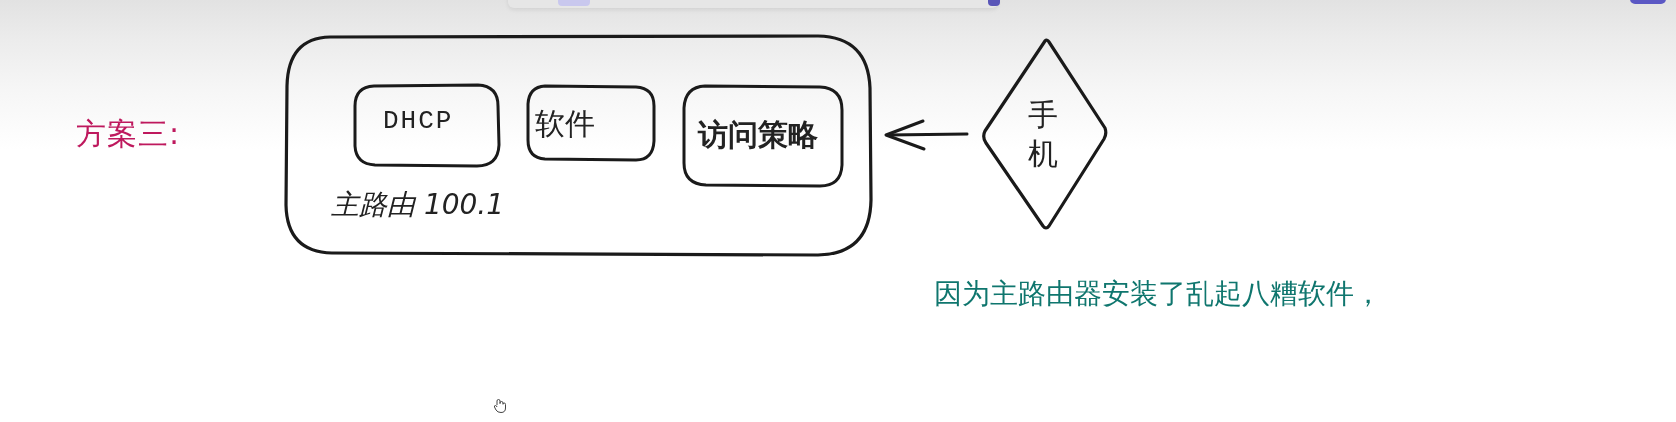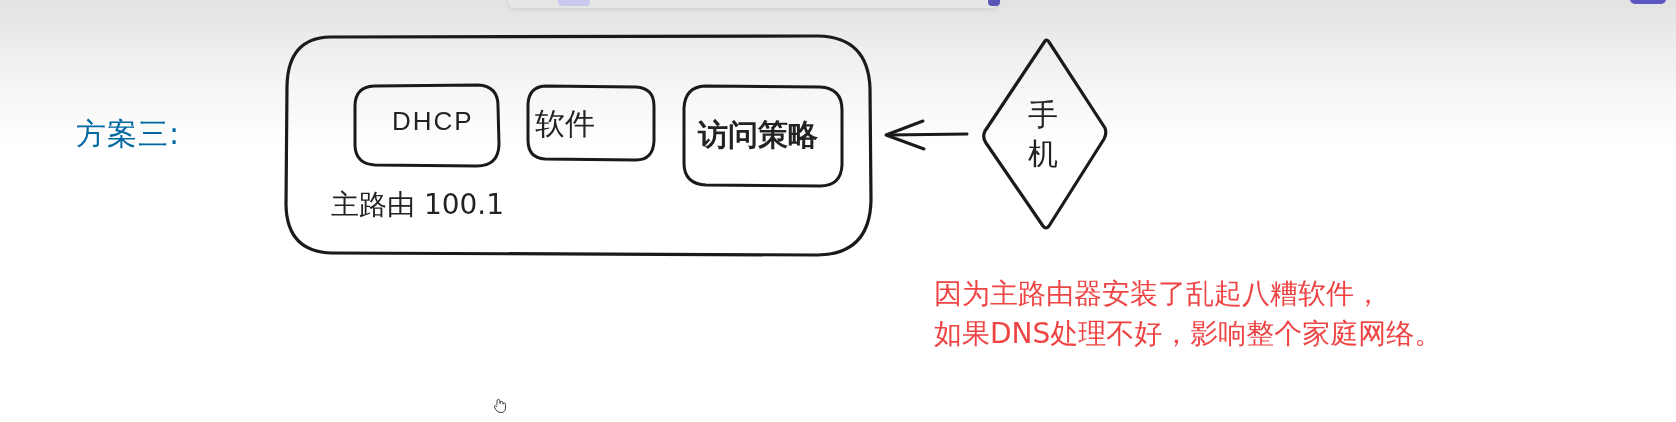--- a/index.html
+++ b/index.html
@@ -50,45 +50,44 @@
       width: 36px;
       height: 10px;
       background: #5b58c4;
       border-radius: 0 0 5px 5px;
     }
     .scheme-label {
       position: absolute;
       left: 76px;
       top: 114px;
       font-size: 30px;
-      color: #0369a1;
+      color: #be185d;
       letter-spacing: 1px;
     }
     svg.canvas {
       position: absolute;
       left: 0;
       top: 0;
     }
     .shape-label {
       position: absolute;
       color: #222;
       white-space: nowrap;
     }
     .hand {
-      font-family: Liberation Sans, sans-serif;
+      font-family: Liberation Mono, monospace;
       letter-spacing: 2px;
-      margin-left: 9px;
     }
     .note {
       position: absolute;
       left: 934px;
       top: 274px;
       font-size: 28px;
       line-height: 40px;
-      color: #ef4444;
+      color: #0f766e;
     }
     .cursor {
       position: absolute;
       left: 493px;
       top: 398px;
       width: 14px;
       height: 16px;
     }
   </style>
 </head>
@@ -116,25 +115,24 @@
     <path d="M 967 134 L 888 135" fill="none" stroke="#1a1a1a" stroke-width="3" stroke-linecap="round"></path>
     <path d="M 923 121 L 886 135 L 924 149" fill="none" stroke="#1a1a1a" stroke-width="3" stroke-linecap="round" stroke-linejoin="round"></path>
   </g>
 
   <path d="M 1045 41 Q 1047 39 1049 42 L 1105 128 Q 1107 134 1104 139 L 1049 226 Q 1046 230 1043 226 L 986 143 Q 982 137 985 131 Z" fill="none" stroke="#1a1a1a" stroke-width="3.2" stroke-linejoin="round"></path>
 </svg>
 
 <div class="shape-label hand" style="left:383px; top:106px; font-size:26px;">DHCP</div>
 <div class="shape-label" style="left:535px; top:104px; font-size:30px;">软件</div>
 <div class="shape-label" style="left:698px; top:115px; font-size:30px;font-weight:bold;">访问策略</div>
-<div class="shape-label" style="left:331px; top:186px; font-size:28px;">主路由 100.1</div>
+<div class="shape-label" style="left:331px; top:186px; font-size:28px;font-style:italic;">主路由 100.1</div>
 
 <div class="shape-label" style="left:1028px; top:95px; font-size:30px;">手</div>
 <div class="shape-label" style="left:1028px; top:134px; font-size:30px;">机</div>
 
 <div class="note">
   <div>因为主路由器安装了乱起八糟软件，</div>
-  <div>如果DNS处理不好，影响整个家庭网络。</div>
 </div>
 
 <svg class="cursor" viewBox="0 0 14 16">
   <path d="M4 7 L4 3 Q4 1.5 5.5 1.5 Q7 1.5 7 3 L7 6 M7 5 Q7 3.5 8.5 3.5 Q10 3.5 10 5 L10 6.5 M10 6 Q10 5 11.2 5 Q12.5 5 12.5 6.5 L12.5 10 Q12.5 14.5 8 14.5 Q4.5 14.5 3 12 L1.5 9 Q1 7.5 2.5 7.5 Q3.5 7.5 4 9" fill="#fff" stroke="#444" stroke-width="1" stroke-linejoin="round"></path>
 </svg>
 
 </body></html>

